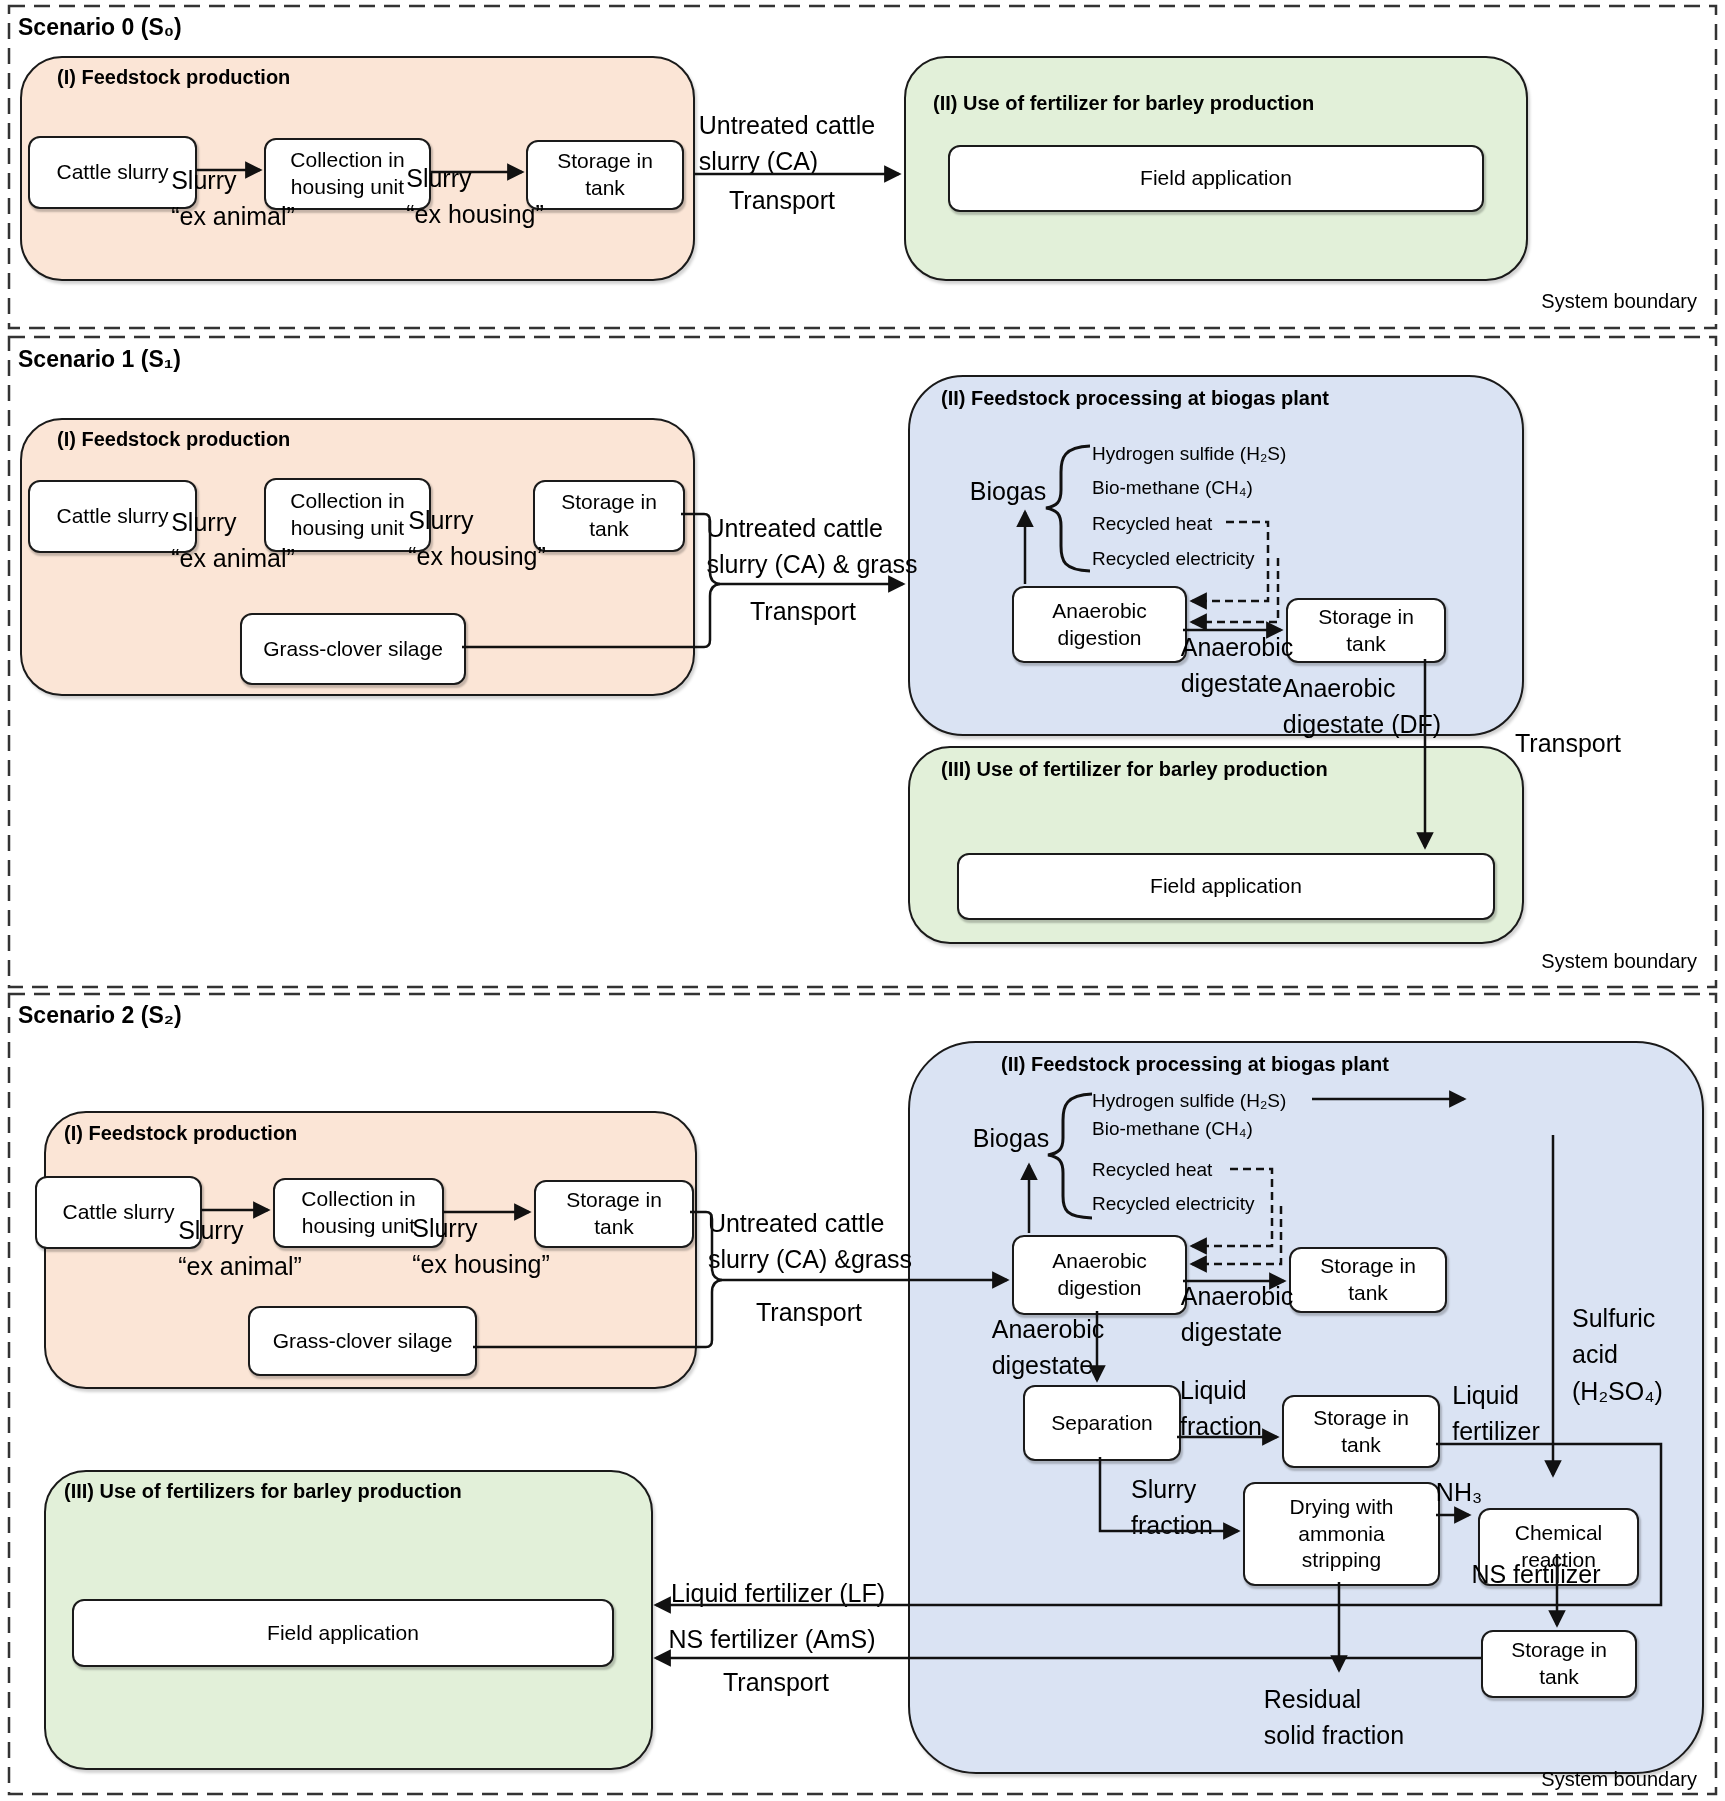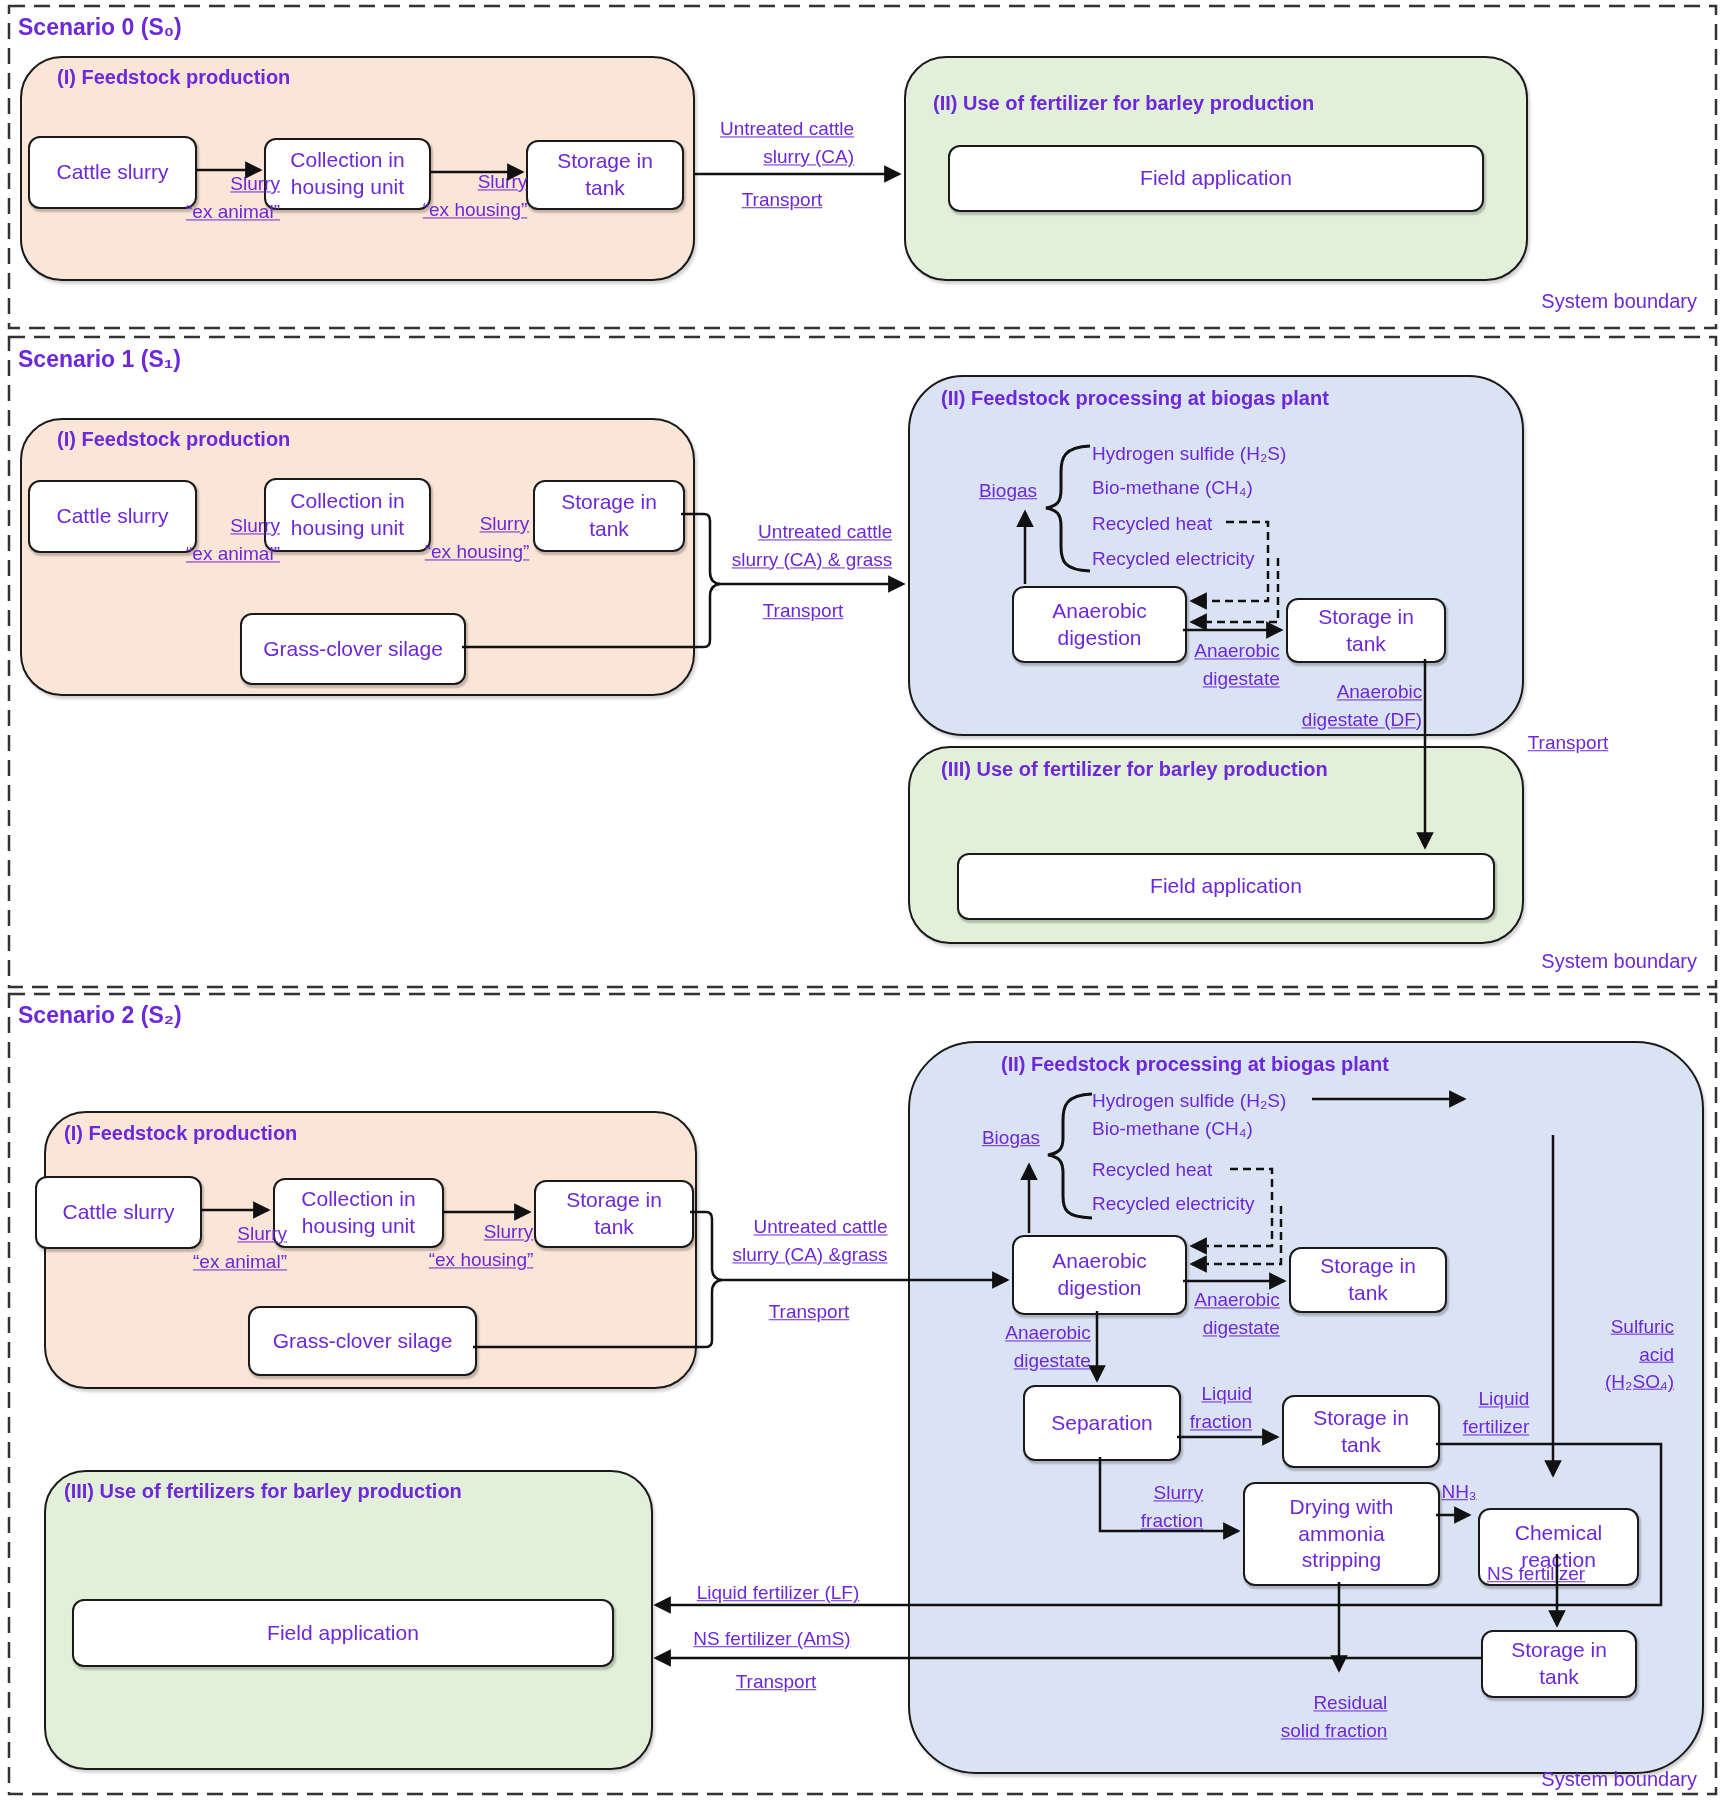--- a/index.html
+++ b/index.html
@@ -1,31 +1,31 @@
 <!DOCTYPE html>
 <html><head>
 <meta charset="utf-8">
 <style>
   html,body{margin:0;padding:0;background:#ffffff;}
   #canvas{
     position:relative;width:1725px;height:1801px;background:#ffffff;
-    font-family:"Liberation Sans", sans-serif;color:#6d28d9;overflow:hidden;
+    font-family:"Liberation Sans", sans-serif;color:#000000;overflow:hidden;
   }
   .sec-title{position:absolute;font-size:23px;font-weight:bold;white-space:pre;z-index:3;}
   .zone{position:absolute;border:2.5px solid #1a1a1a;z-index:1;box-shadow:2px 3px 3px rgba(0,0,0,0.18);}
   .zone-title{position:absolute;font-size:20px;font-weight:bold;z-index:3;white-space:pre;}
   .node{
     position:absolute;background:#fff;border:2.5px solid #1a1a1a;border-radius:12px;
     display:flex;align-items:center;justify-content:center;text-align:center;
     font-size:21px;line-height:1.28;white-space:pre-line;z-index:2;
     box-shadow:1.5px 2.5px 2px rgba(0,0,0,0.22);
   }
   .lbl{
-    position:absolute;transform:translate(-50%,-50%);text-align:right;
-    font-size:19px;line-height:1.45;white-space:pre-line;z-index:3;text-decoration:underline;
+    position:absolute;transform:translate(-50%,-50%);text-align:left;
+    font-size:25px;line-height:1.45;white-space:pre-line;z-index:3;
   }
   .item{position:absolute;font-size:19px;white-space:pre;z-index:3;}
   .lbl-right{position:absolute;font-size:20px;white-space:pre;z-index:3;}
   svg.overlay{position:absolute;left:0;top:0;z-index:4;pointer-events:none;}
 </style>
 </head>
 <body>
 
 <div id="canvas">
 

